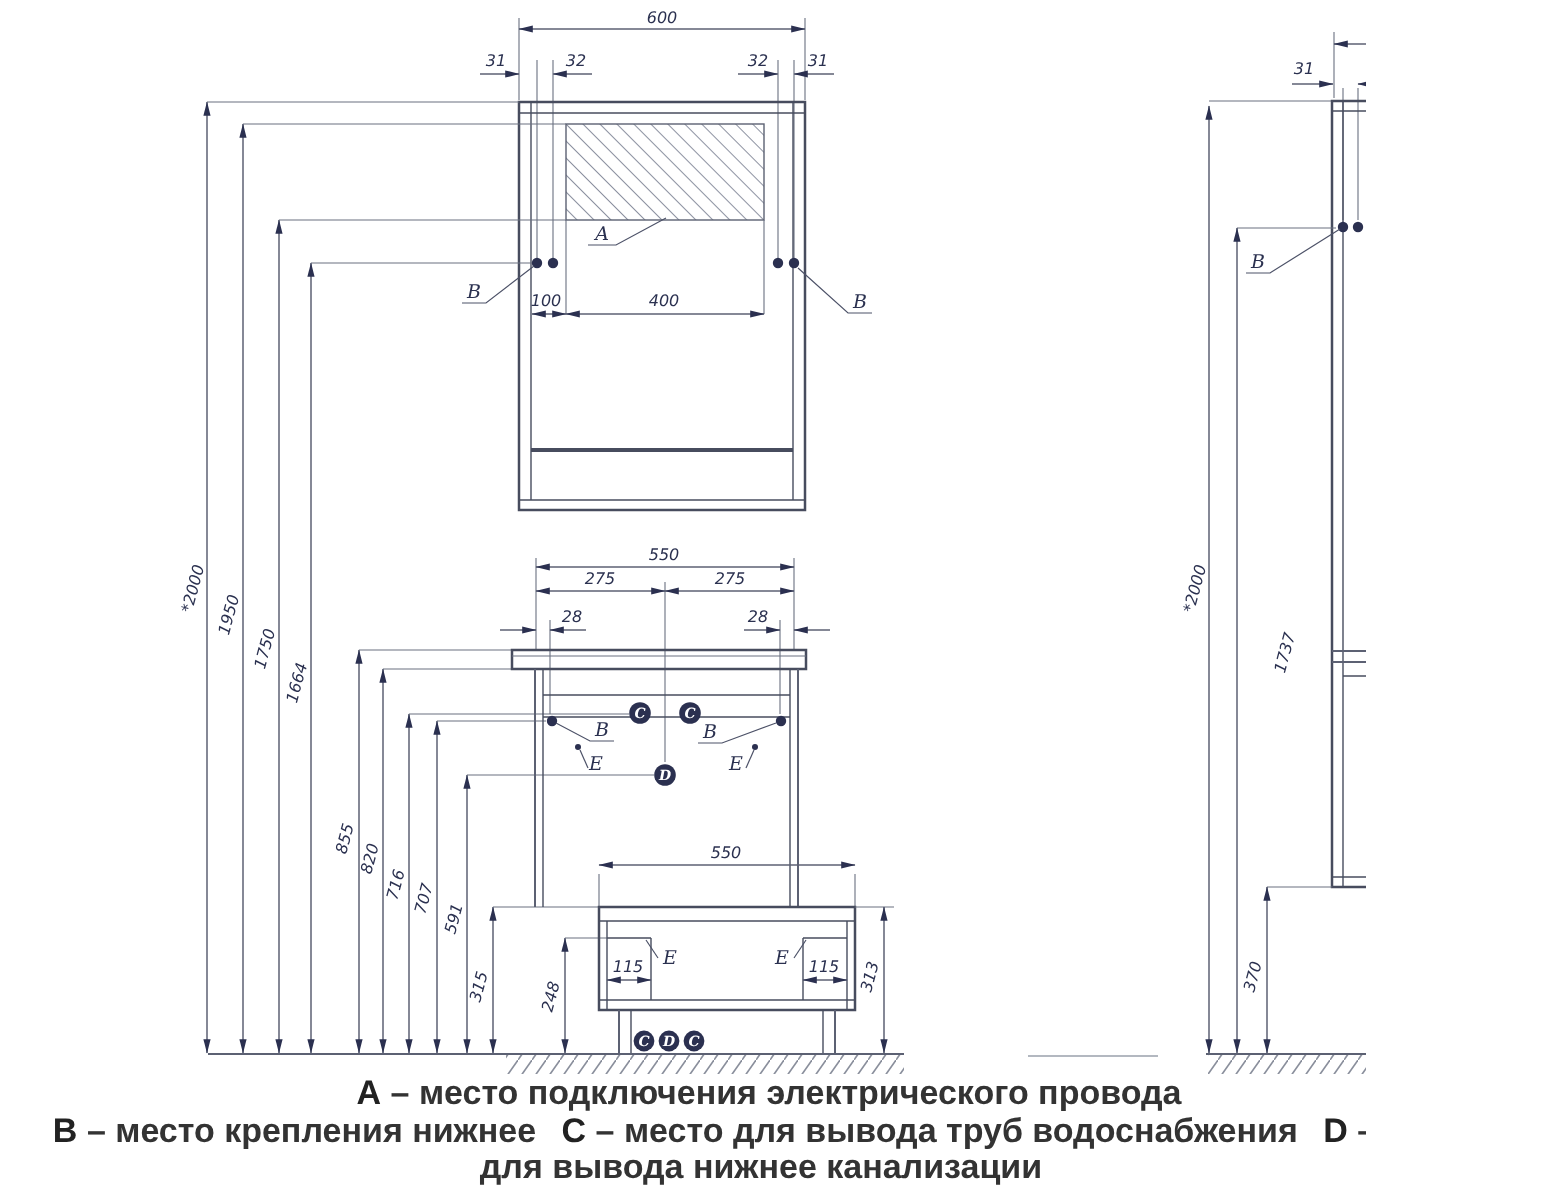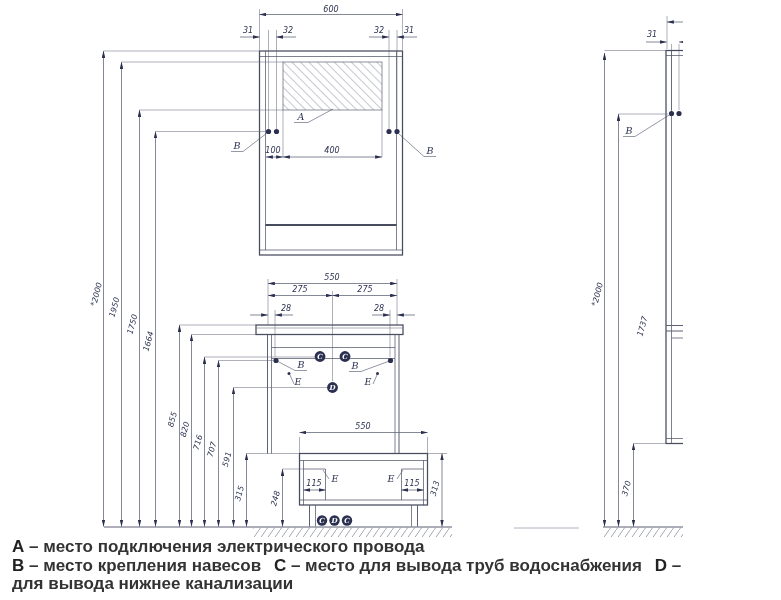--- a/index.html
+++ b/index.html
@@ -1,17 +1,17 @@
 <!DOCTYPE html>
 <html><head>
 <meta charset="utf-8">
 <style>
   html,body{margin:0;padding:0;background:#fff;}
   .canvas{position:relative;width:683px;height:600px;background:#ffffff;overflow:hidden;
-          font-family:"Liberation Sans",sans-serif;}
+          font-family:"Liberation Sans",sans-serif;text-align:center;}
   svg{position:absolute;left:0;top:0;}
   svg line, svg rect, svg polyline{stroke-linecap:butt;}
   .s{stroke:#5c6173;stroke-width:0.75;fill:none;}
   .e{stroke:#6a7080;stroke-width:0.55;fill:none;}
   .o{stroke:#474c5e;stroke-width:1.25;fill:none;}
   .i{stroke:#474c5e;stroke-width:0.7;fill:none;}
   .t{stroke:#474c5e;stroke-width:1.9;fill:none;}
   .g{stroke:#5c6173;stroke-width:1;fill:none;}
   .ld{stroke:#4d5268;stroke-width:0.6;fill:none;}
   .dot{fill:#2b3050;}
@@ -294,21 +294,21 @@
   </g>
 </svg>
 
 <div class="legend">
   <div>
     <b>A</b>
     <span>– место подключения электрического провода</span>
   </div>
   <div>
     <span class="seg"><b>B</b>
-    <span>– место крепления навесов</span></span>
+    <span>– место крепления нижнее</span></span>
     <span class="seg"><b>C</b>
     <span>– место для вывода труб водоснабжения</span></span>
     <span class="seg"><b>D</b>
     <span>– место для вывода нижнее канализации</span></span>
   </div>
 </div>
 <div class="pagemark">1</div>
 </div>
 
 </body></html>

